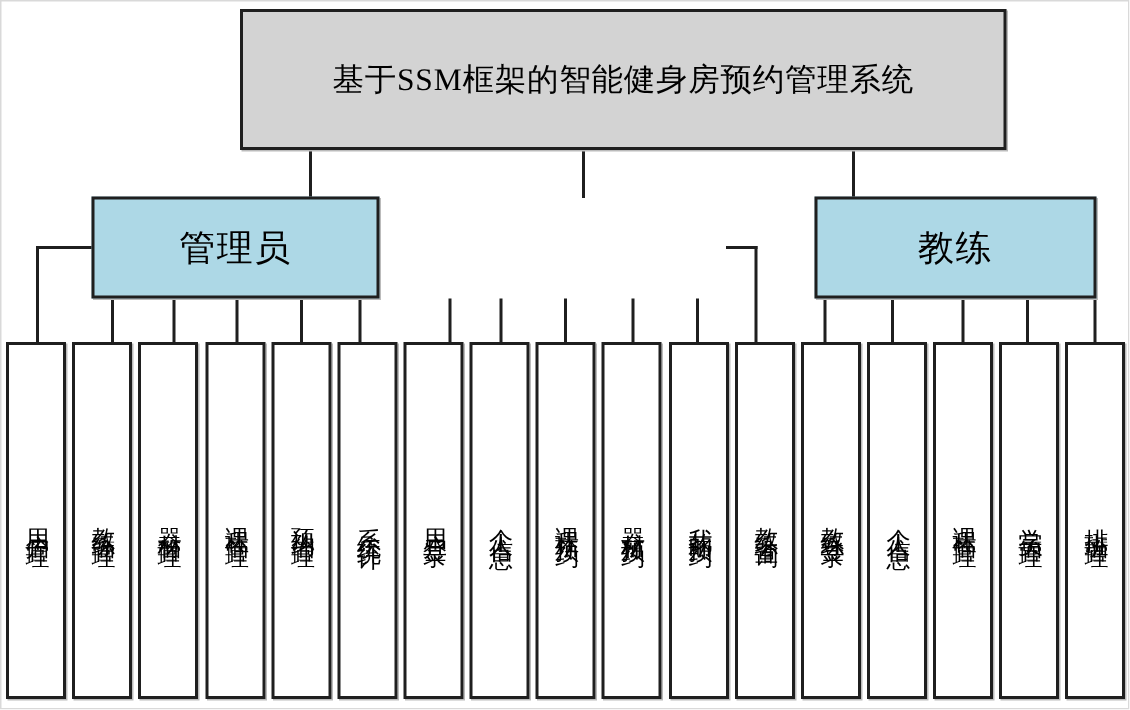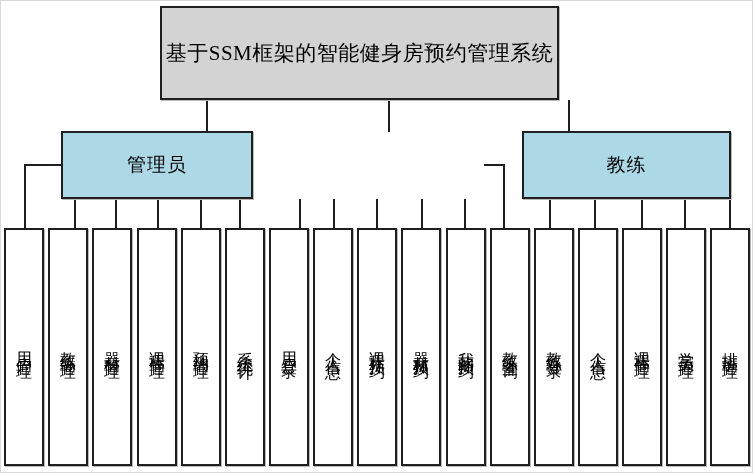--- a/index.html
+++ b/index.html
@@ -9,34 +9,34 @@
     font-family:"Liberation Serif","DejaVu Serif",serif;
     border:1px solid #d9d9d9; box-sizing:border-box;
   }
   .node {
     position:absolute; box-sizing:border-box;
     border:2px solid #1f1f1f;
     display:flex; align-items:center; justify-content:center;
     color:#000;
   }
   .root-node {
-    left:159px; top:5px; width:399px; height:94px;
+    left:159px; top:5px; width:511px; height:94px;
     background:var(--root-fill,#d3d3d3);
     font-size:21px; letter-spacing:0.5px;
     box-shadow:1px 1px 0 #bbb;
   }
   .branch-node {
     top:130px; height:68px;
     background:var(--branch-fill,#add8e6);
-    font-size:19px; letter-spacing:1px;
+    font-size:24px; letter-spacing:1px;
     box-shadow:1px 1px 0 #bbb;
   }
   .branch-admin { left:60px;  width:192px; }
   .branch-user  { left:293px; width:190px; }
-  .branch-coach { left:521px; width:209px; }
+  .branch-coach { left:542px; width:188px; }
   .leaf-node {
     top:227px; width:40px; height:238px;
     background:#fff;
     box-shadow:1px 1px 0 #bbb;
   }
   .leaf-label {
     writing-mode:vertical-rl; text-orientation:upright;
     font-size:16px; line-height:20px; letter-spacing:4px;
     white-space:nowrap;
   }

